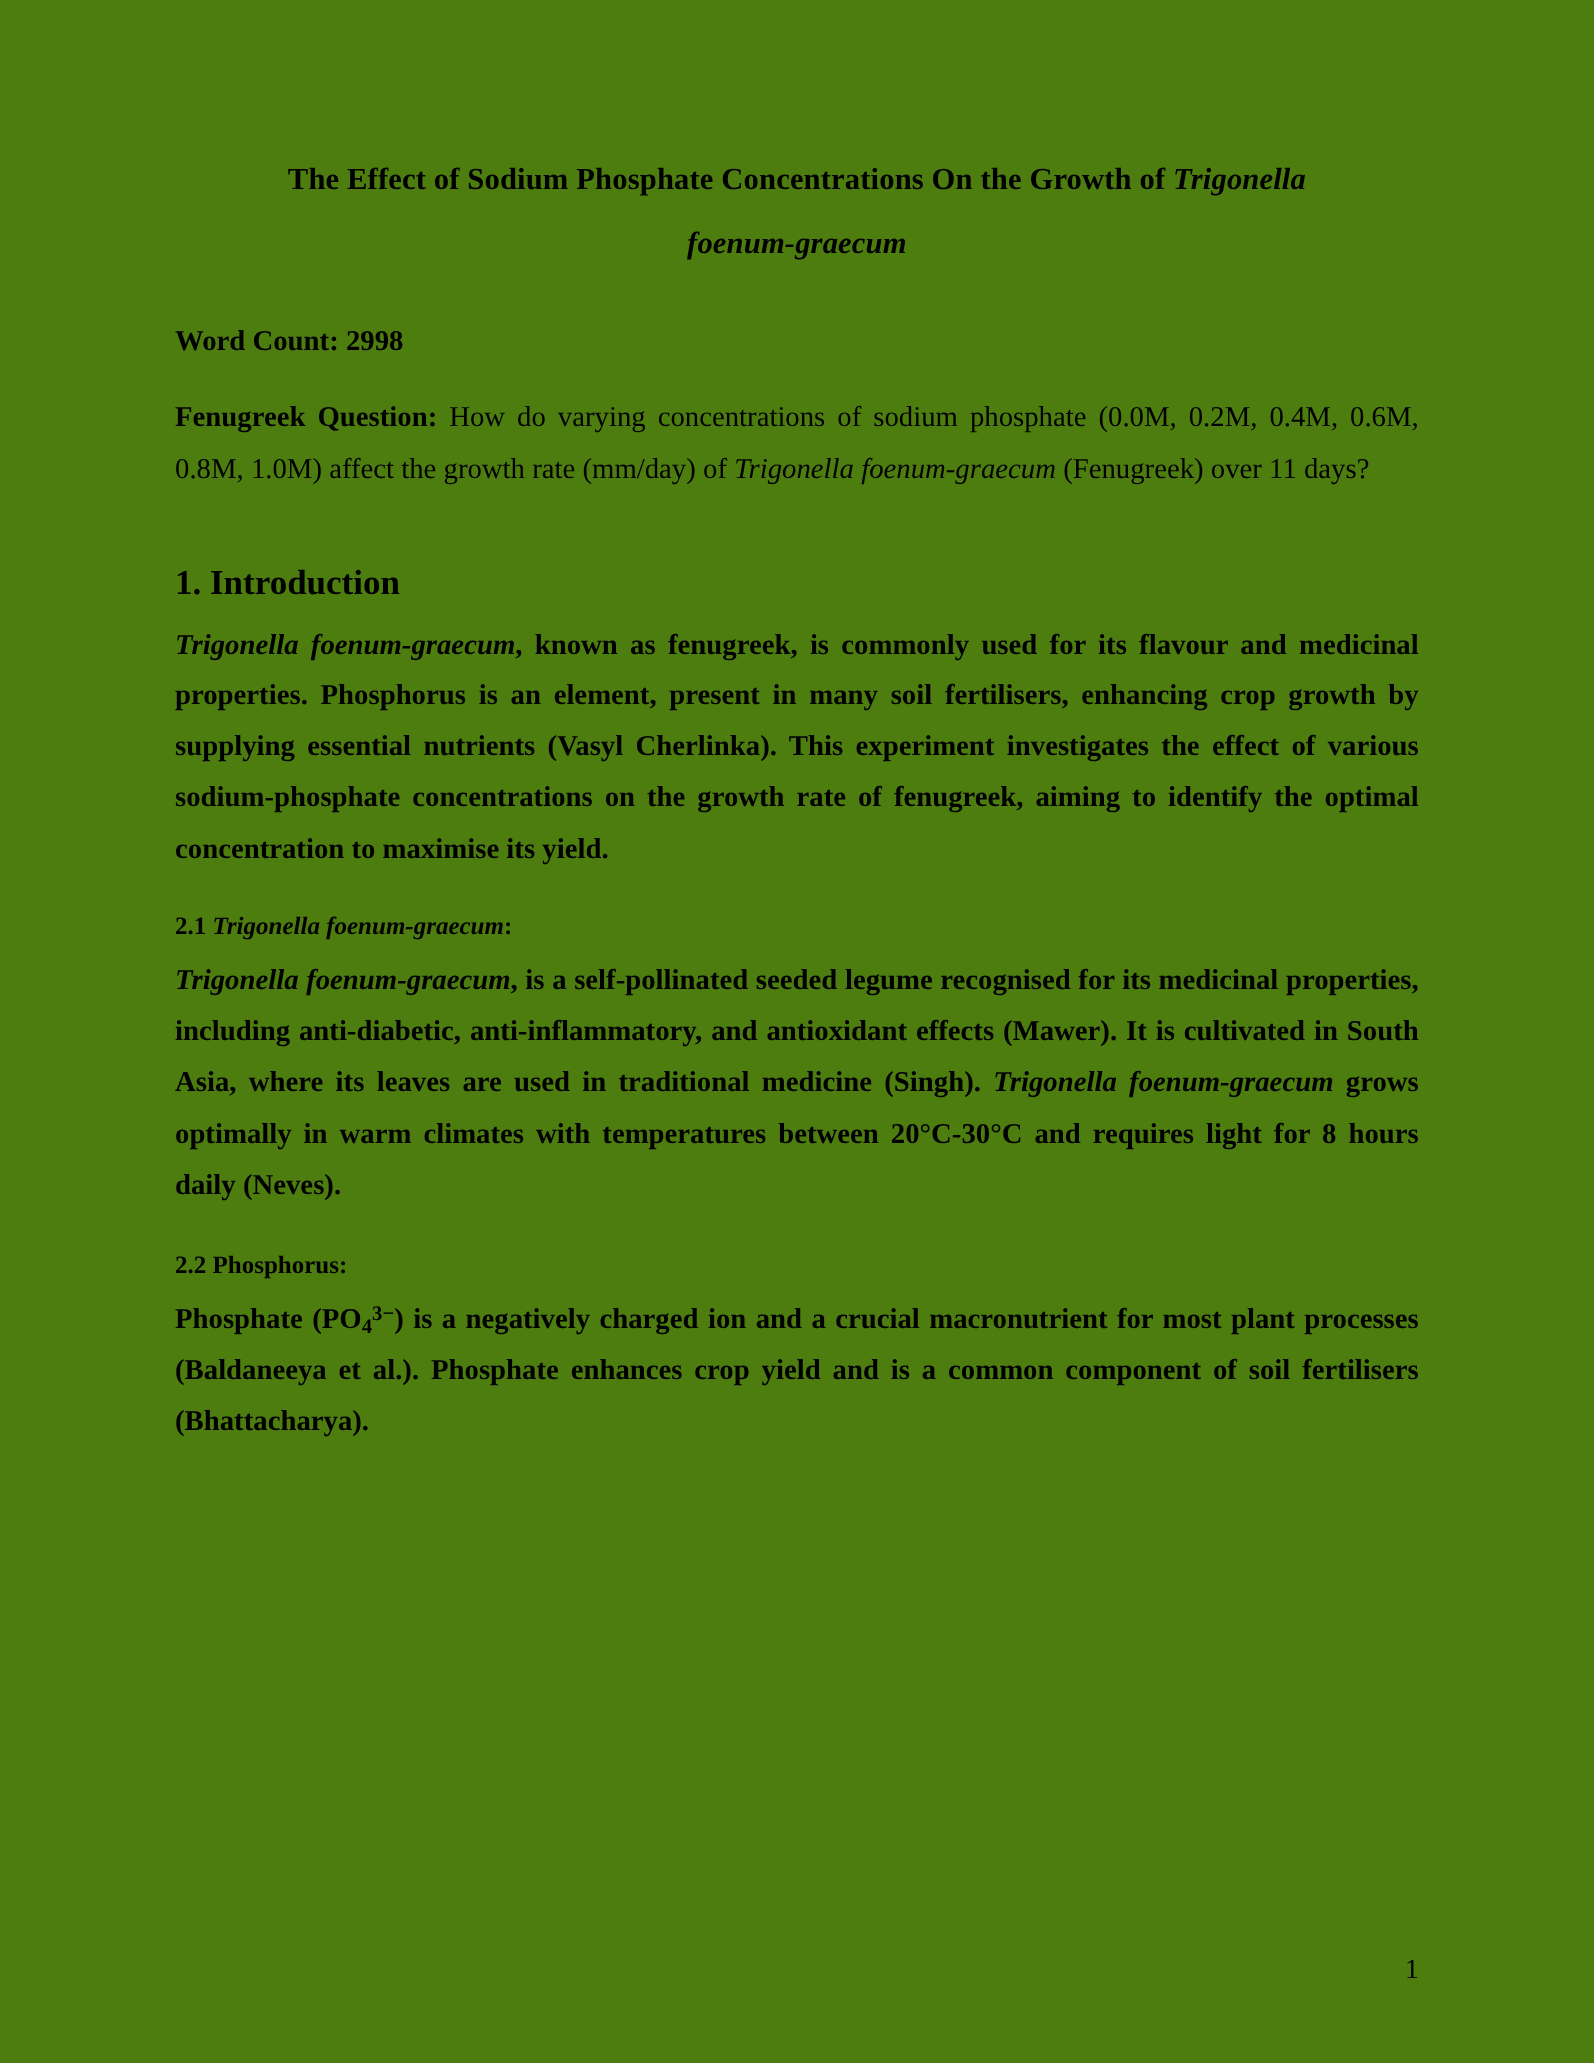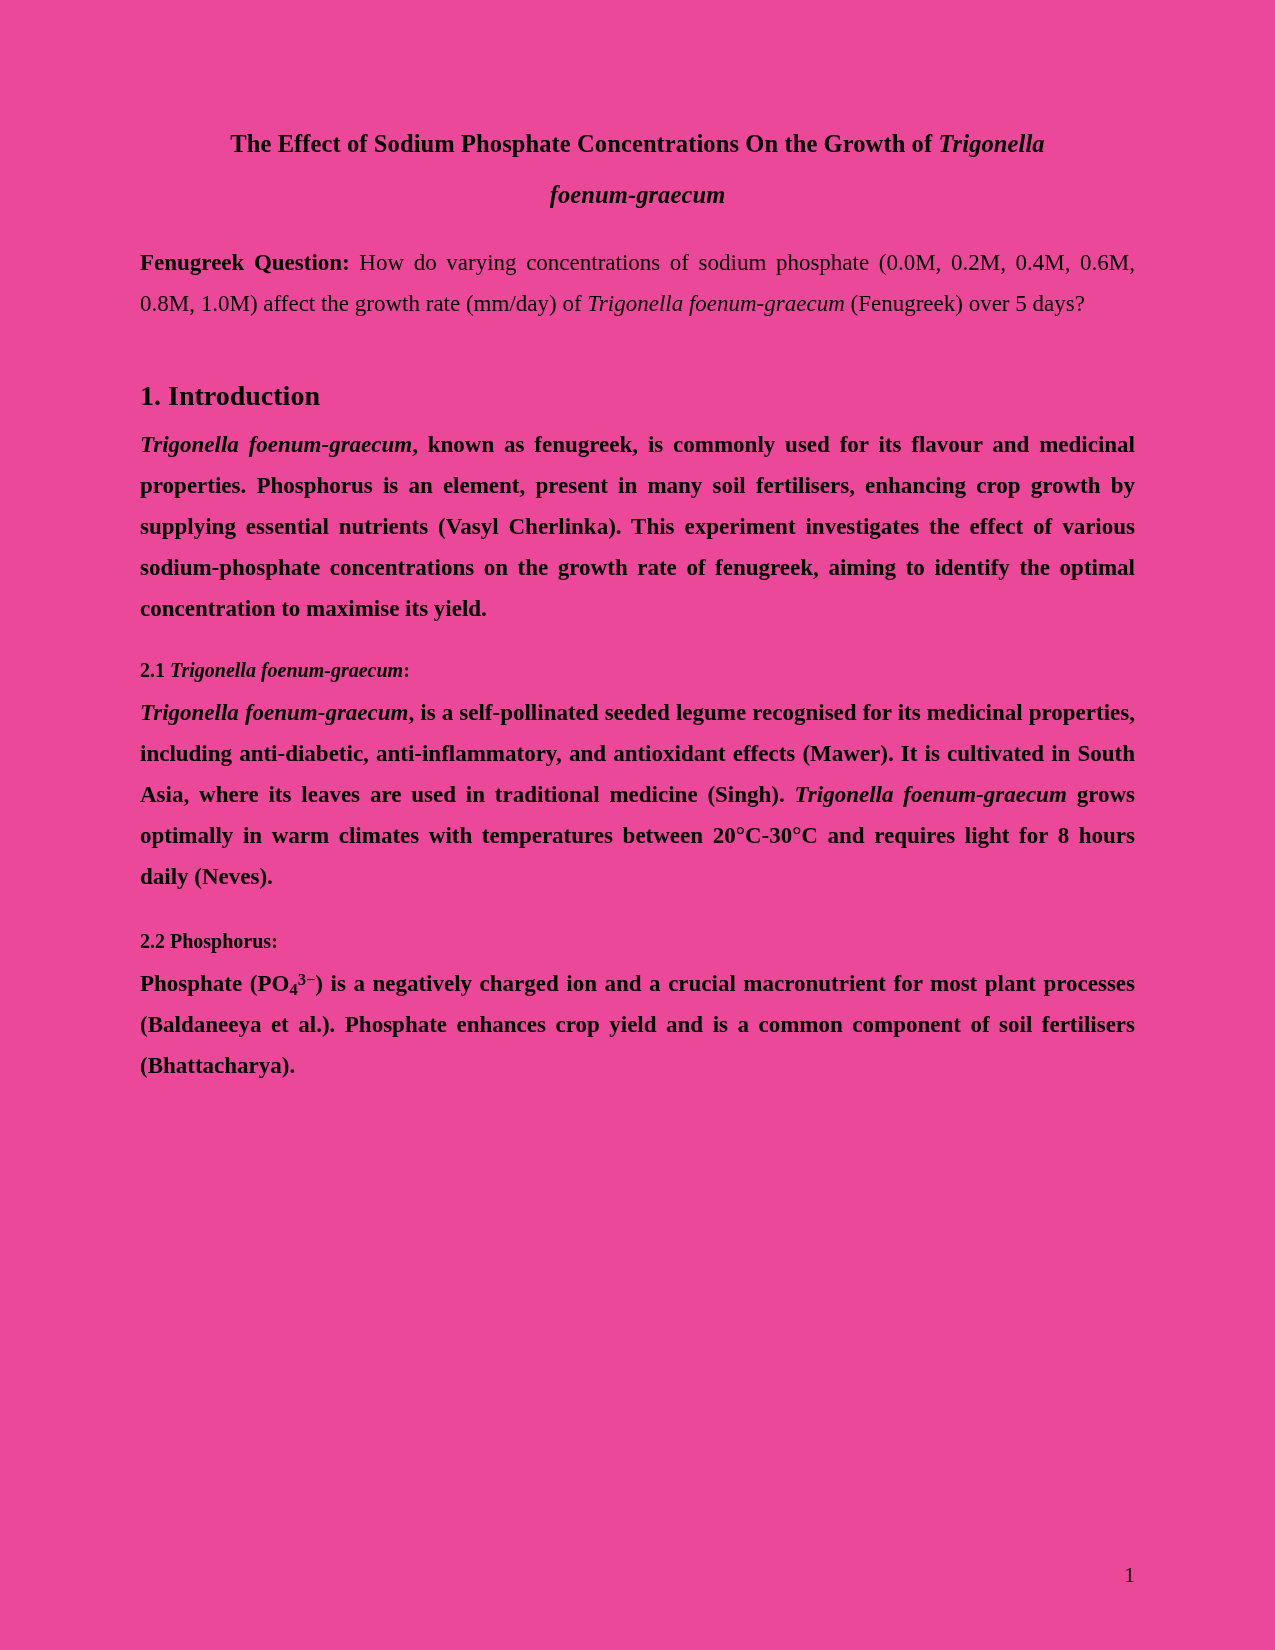--- a/index.html
+++ b/index.html
@@ -10,21 +10,21 @@
   body {
     font-family: "Liberation Serif", "DejaVu Serif", serif;
     color: #000000;
   }
   .page {
     width: 1275px;
     height: 1650px;
     box-sizing: border-box;
     position: relative;
     padding: 118px 140px 60px 140px;
-    background: #ec4899;
+    background: #4d7c0f;
   }
   .title {
     font-size: 24.5px;
     font-weight: bold;
     text-align: center;
     line-height: 2.1;
     margin: 0 0 0 0;
     letter-spacing: 0.1px;
   }
   .title .it { font-style: italic; }
@@ -68,23 +68,24 @@
 </head>
 <body>
 
 <div class="page">
 
   <h1 class="title">
     <span>The Effect of Sodium Phosphate Concentrations On the Growth of </span><span class="it">Trigonella</span><br>
     <span class="it">foenum-graecum</span>
   </h1>
 
+  <p class="meta-line">Word Count: 2998</p>
 
   <p class="body-text">
-    <span class="rq-label">Fenugreek Question:</span><span> How do varying concentrations of sodium phosphate (0.0M, 0.2M, 0.4M, 0.6M, 0.8M, 1.0M) affect the growth rate (mm/day) of </span><span class="it">Trigonella foenum-graecum</span><span> (Fenugreek) over 5 days?</span>
+    <span class="rq-label">Fenugreek Question:</span><span> How do varying concentrations of sodium phosphate (0.0M, 0.2M, 0.4M, 0.6M, 0.8M, 1.0M) affect the growth rate (mm/day) of </span><span class="it">Trigonella foenum-graecum</span><span> (Fenugreek) over 11 days?</span>
   </p>
 
   <h2 class="section">1. Introduction</h2>
 
   <p class="body-text tight">
     <span class="it">Trigonella foenum-graecum</span><span>, known as fenugreek, is commonly used for its flavour and medicinal properties. Phosphorus is an element, present in many soil fertilisers, enhancing crop growth by supplying essential nutrients (Vasyl Cherlinka). This experiment investigates the effect of various sodium-phosphate concentrations on the growth rate of fenugreek, aiming to identify the optimal concentration to maximise its yield.</span>
   </p>
 
 
   <h3 class="subsection">

